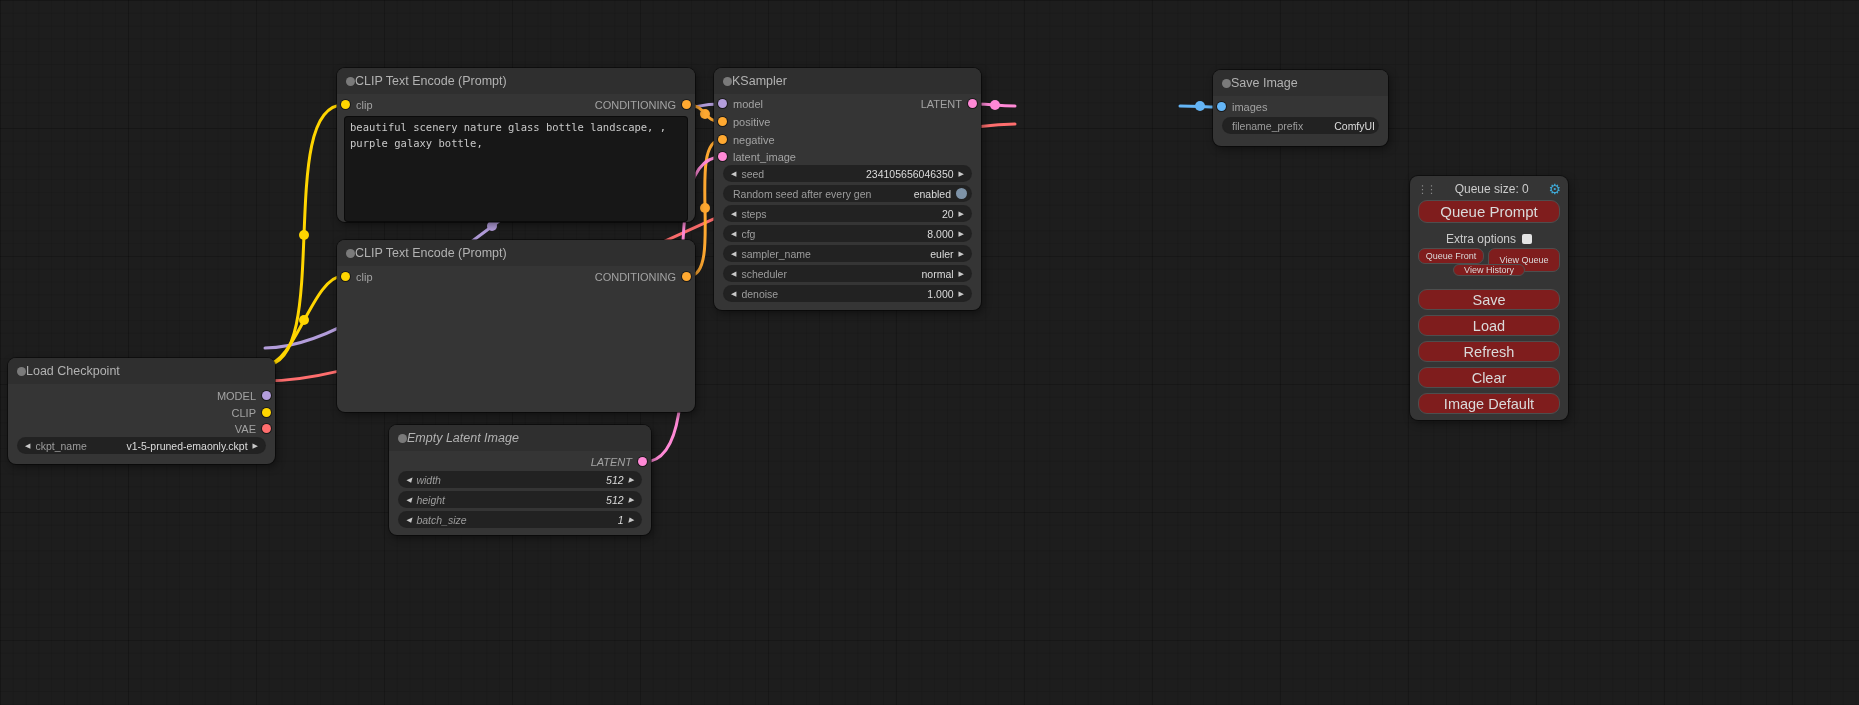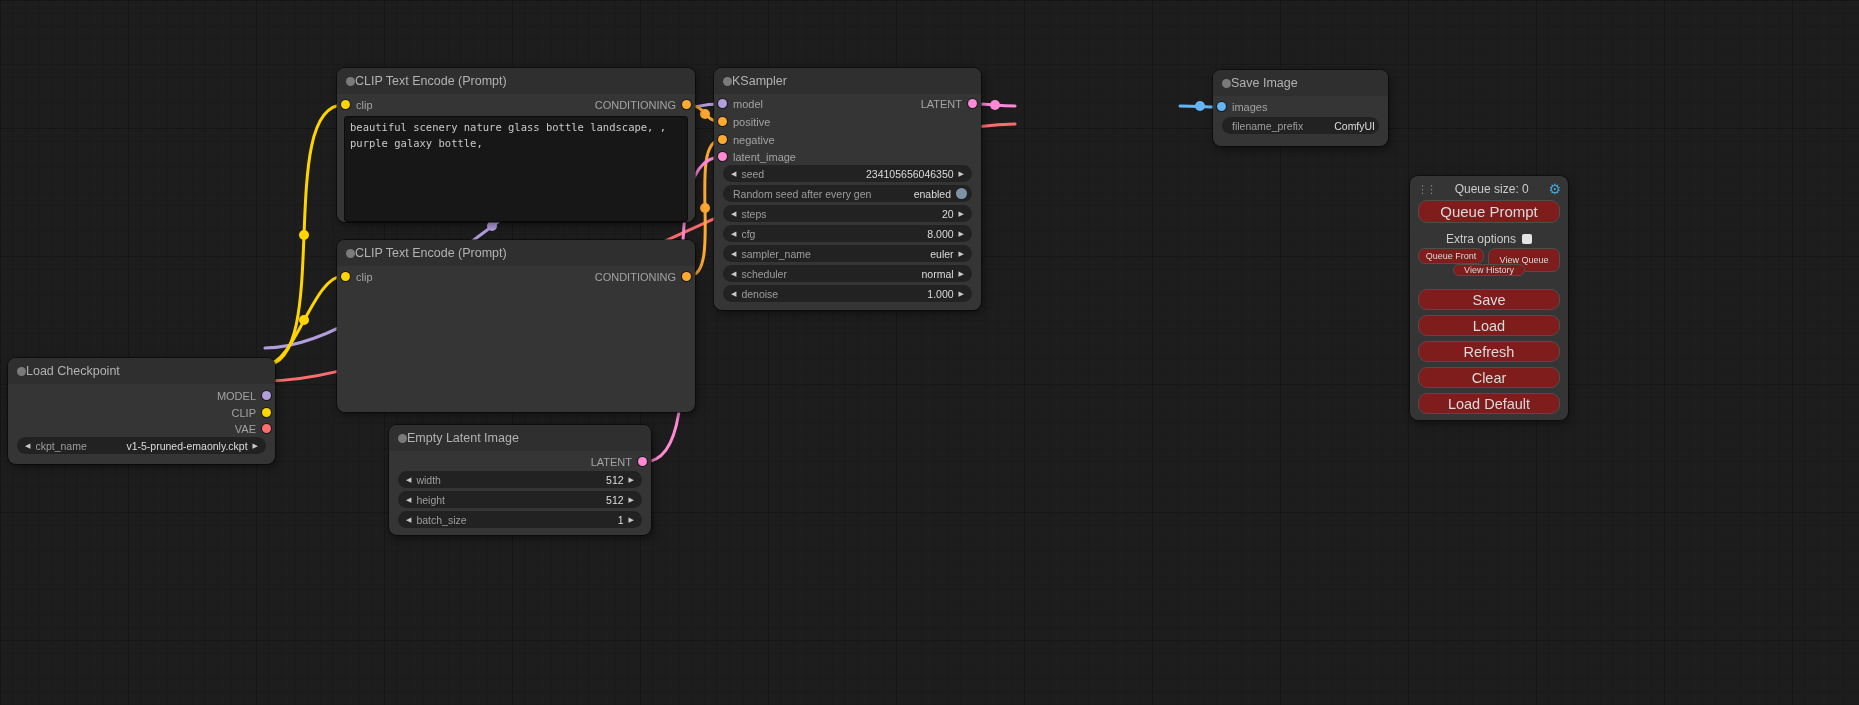--- a/index.html
+++ b/index.html
@@ -144,21 +144,21 @@
     <div class="slot in" style="top:29px">
       <span class="port" style="background-color: rgb(255, 213, 0);"></span>
       <span class="slot-name">clip</span>
     </div>
     <div class="slot out" style="top:29px">
       <span class="slot-name">CONDITIONING</span>
       <span class="port" style="background-color: rgb(255, 169, 49);"></span>
     </div>
   </div>
 
-  <div class="node" style="left:389px;top:425px;width:262px;height:110px;">
+  <div class="node" style="left:389px;top:425px;width:262px;height:110px;font-style:italic;">
     <div class="node-header">
       <span class="collapse-dot"></span>
       <span class="node-title">Empty Latent Image</span>
     </div>
     <div class="slot out" style="top:29px">
       <span class="slot-name">LATENT</span>
       <span class="port" style="background-color: rgb(255, 137, 214);"></span>
     </div>
     <div class="widget" style="top:47px">
       <span class="arrow">◀</span>
@@ -275,16 +275,16 @@
       <span>Extra options</span>
       <span class="checkbox"></span>
     </div>
     <div class="menu-btn small" style="top:72px;height:16px;left:8px;right:auto;width:66px;">Queue Front</div>
     <div class="menu-btn small" style="top:72px;height:24px;left:78px;right:auto;width:72px;">View Queue</div>
     <div class="menu-btn small" style="top:88px;height:12px;left:43px;right:auto;width:72px;">View History</div>
     <div class="menu-btn" style="top:113px;height:21px;">Save</div>
     <div class="menu-btn" style="top:139px;height:21px;">Load</div>
     <div class="menu-btn" style="top:165px;height:21px;">Refresh</div>
     <div class="menu-btn" style="top:191px;height:21px;">Clear</div>
-    <div class="menu-btn" style="top:217px;height:21px;">Load Default</div>
+    <div class="menu-btn" style="top:217px;height:21px;">Image Default</div>
   </div>
 
 </div>
 
 </body></html>

